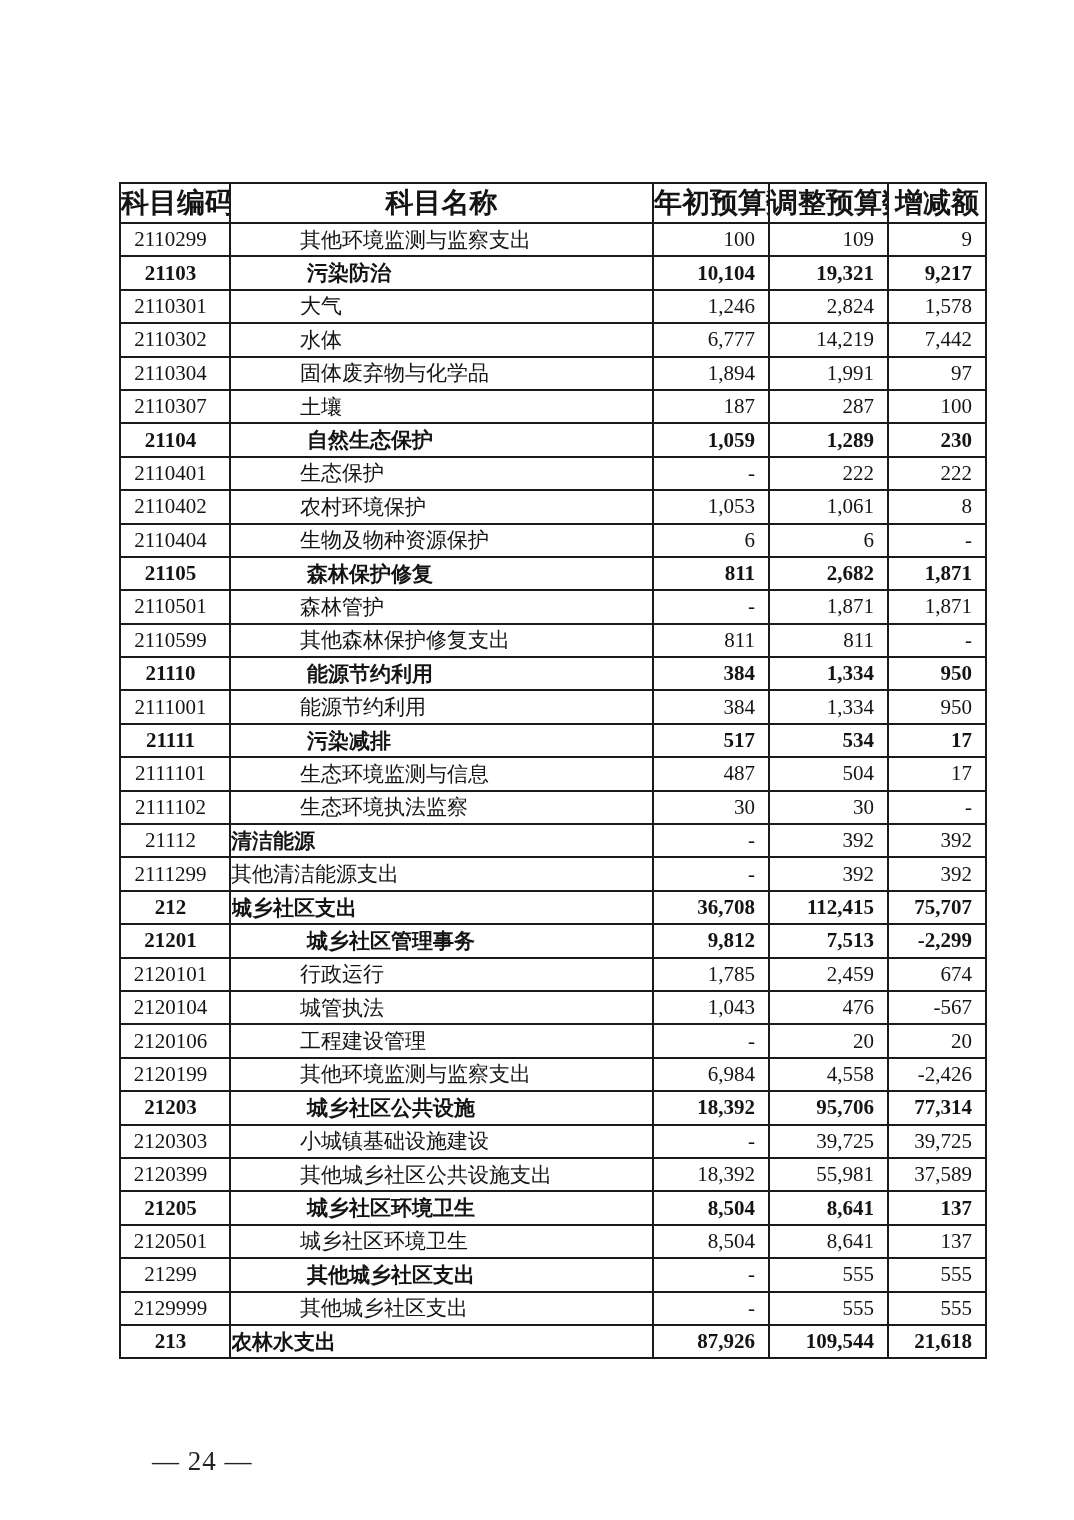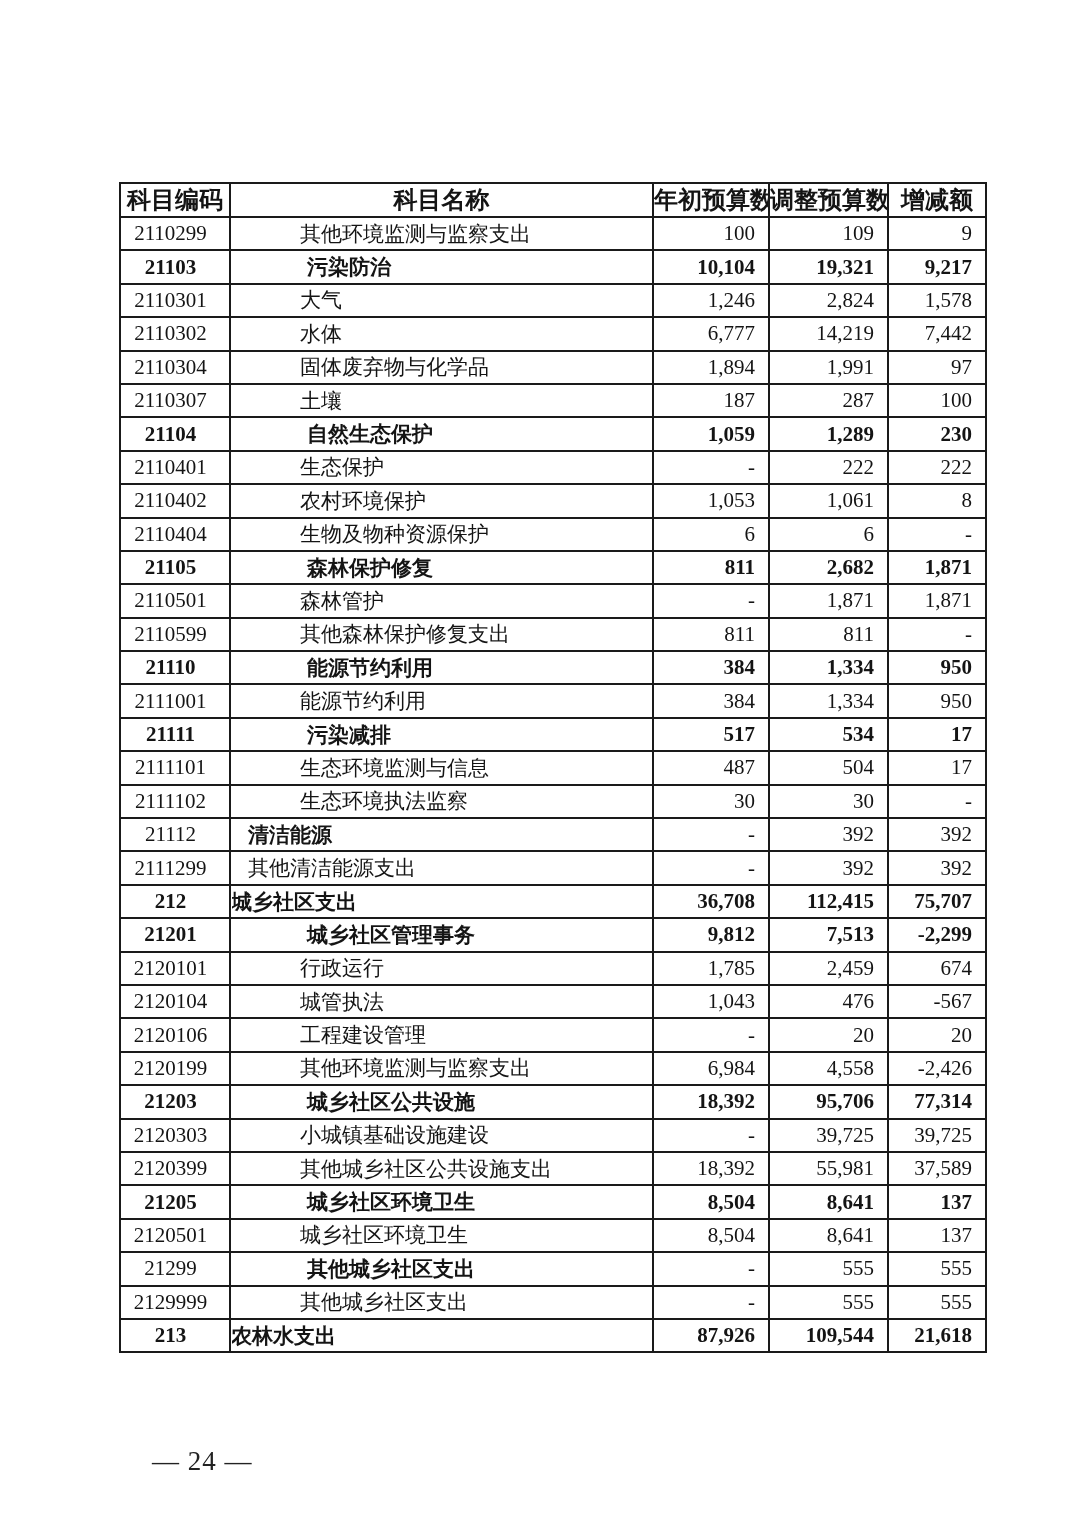--- a/index.html
+++ b/index.html
@@ -29,27 +29,27 @@
     border: 2px solid #1a1a1a;
     padding: 0;
     white-space: nowrap;
     overflow: hidden;
     vertical-align: middle;
   }
   .budget-table thead tr { height: 31px; }
   .budget-table tbody tr { height: 33.4px; }
   .budget-table th {
     font-weight: 700;
-    font-size: 24px;
+    font-size: 28px;
     text-align: center;
   }
   td.code { text-align: center; padding-right: 9px; }
   td.num  { text-align: right; padding-right: 13px; }
   td.name { text-align: left; }
-  td.indent-0 { padding-left: 17px; }
+  td.indent-0 { padding-left: 0; }
   td.indent-1 { }
   td.indent-2 { padding-left: 76px; }
   td.indent-3 { padding-left: 69px; }
   tr.row-bold td { font-weight: 700; border-radius: 7px; }
   td.name-bold { font-weight: 700; }
   .page-number {
     position: absolute;
     left: 152px;
     top: 1446px;
     font-size: 27px;

